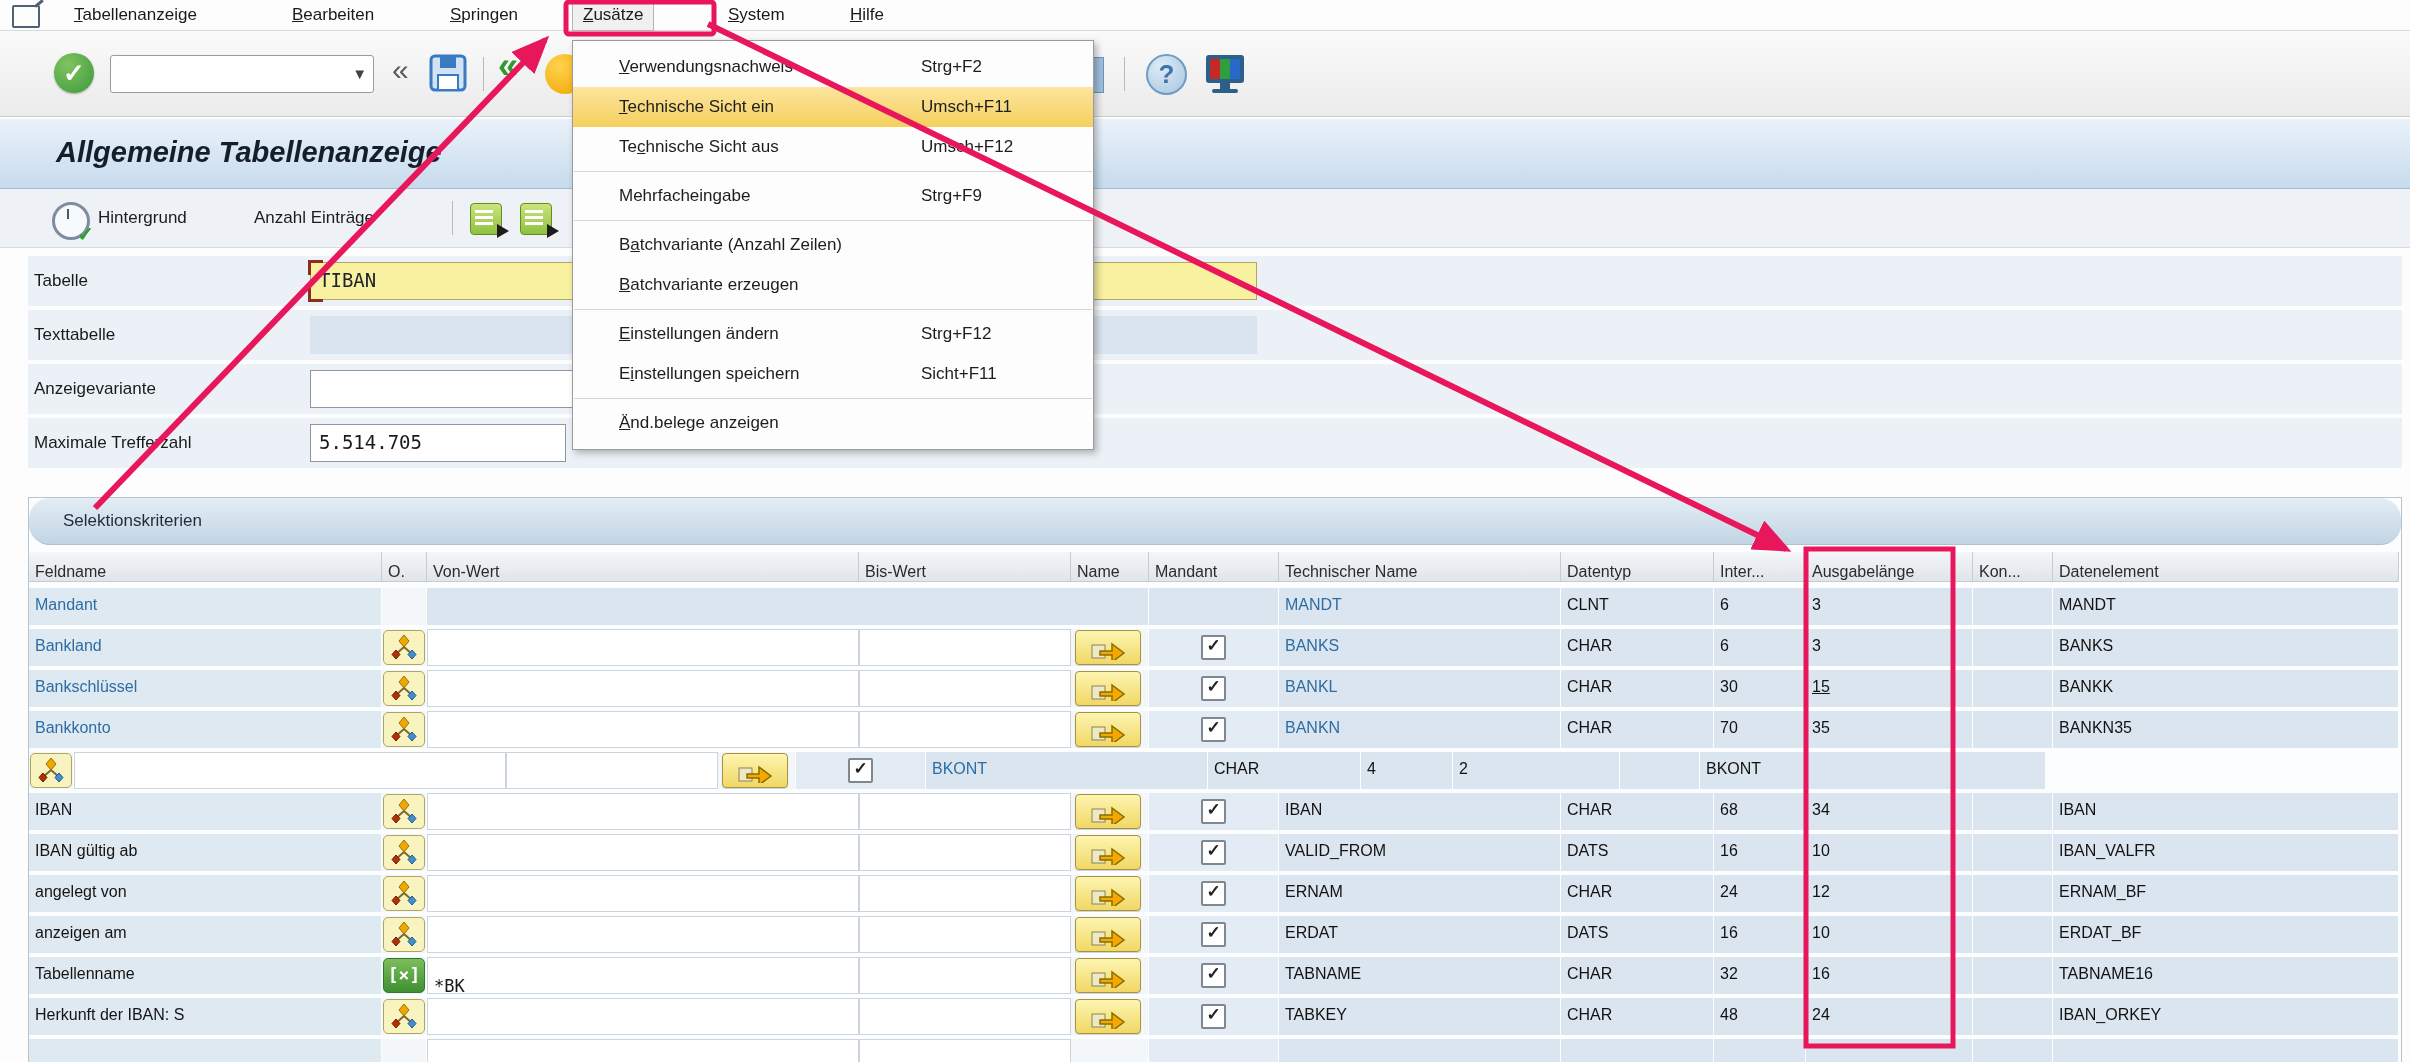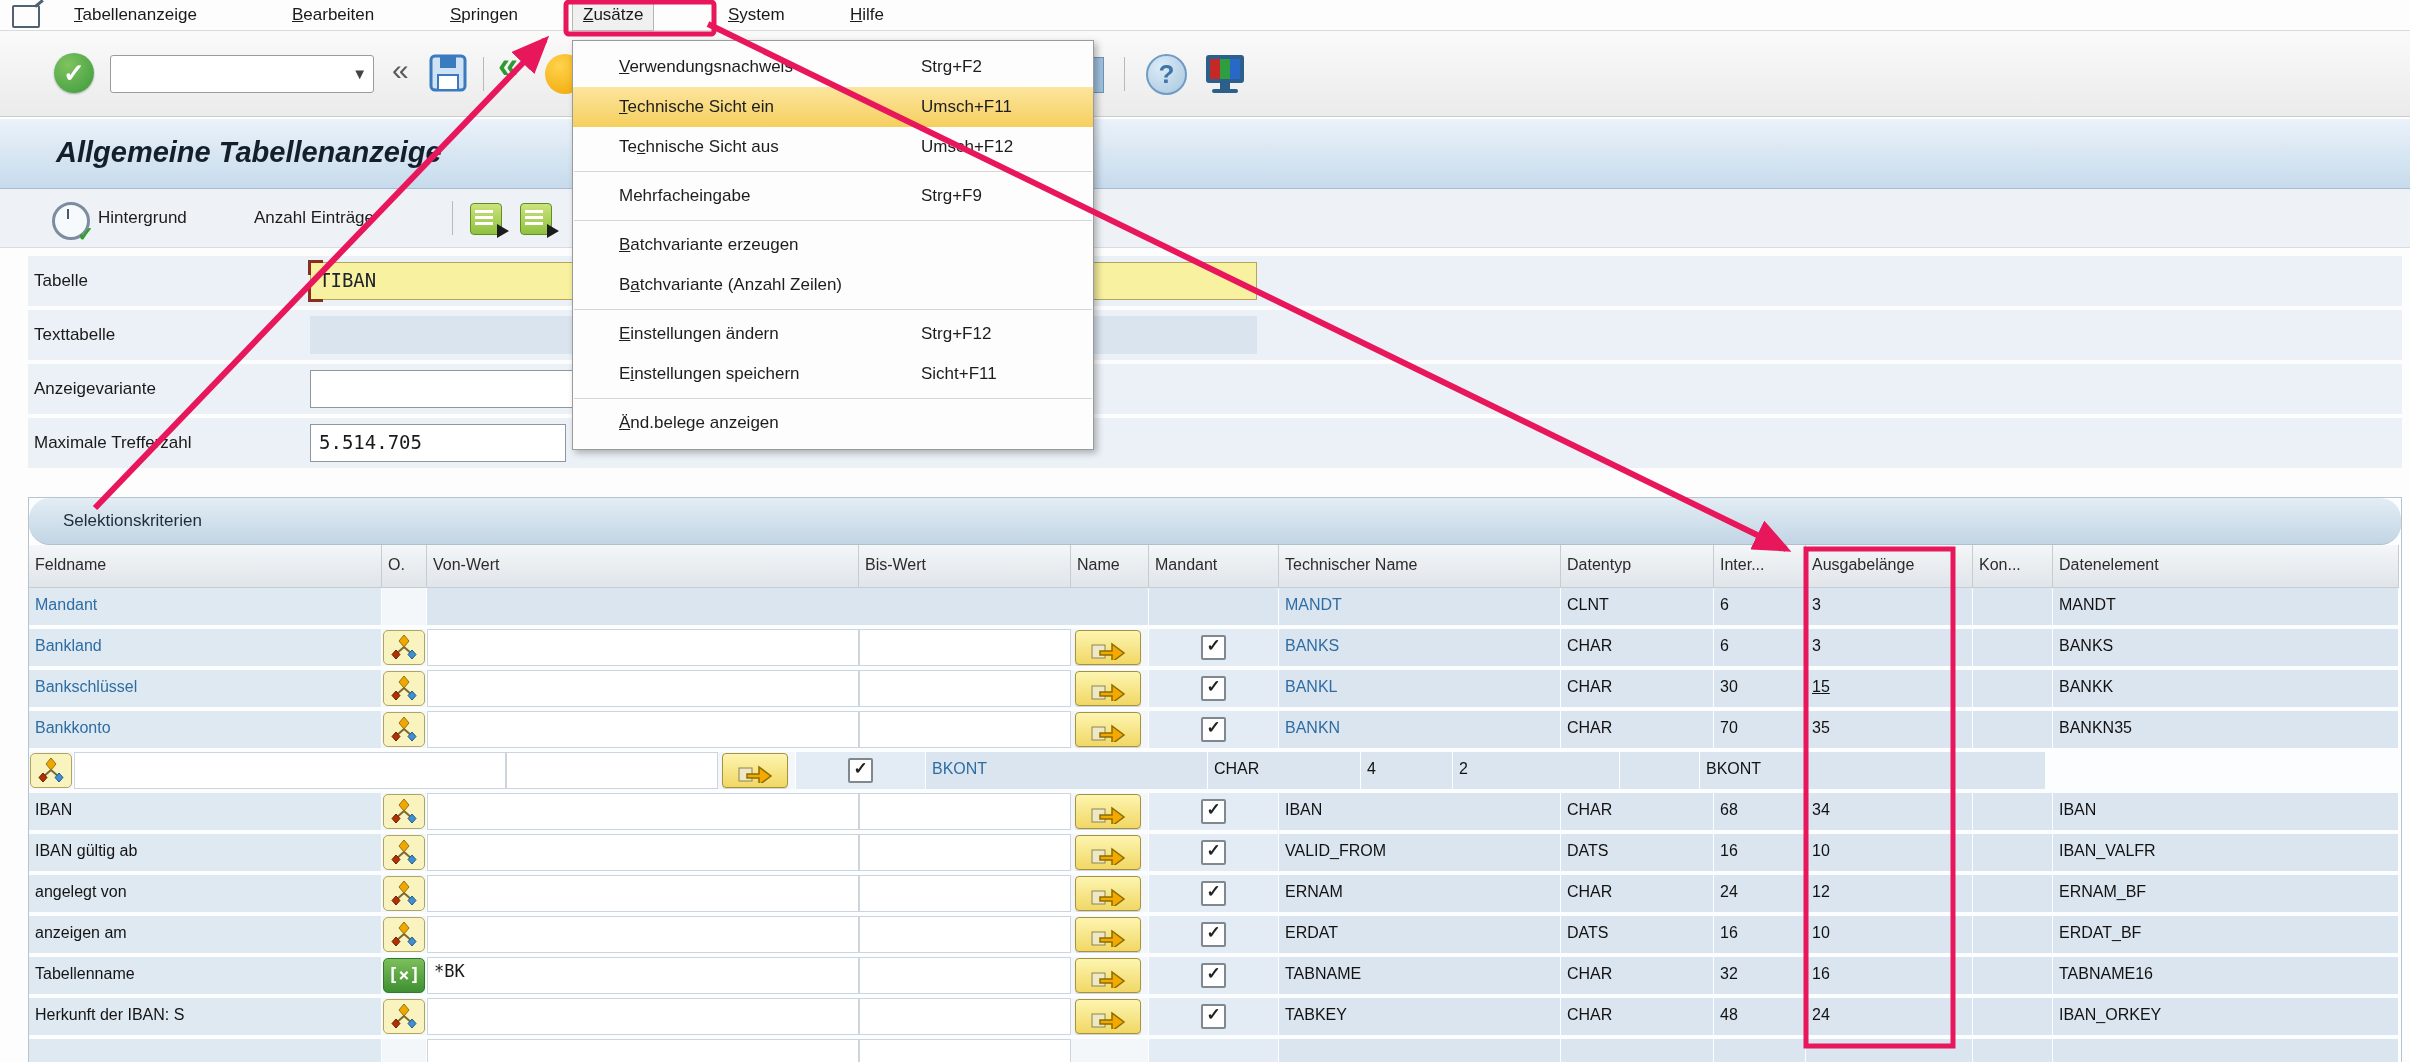--- a/index.html
+++ b/index.html
@@ -54,30 +54,30 @@
   .fcorner{position:absolute;width:12px;height:12px;pointer-events:none;}
   .fc-tl{left:-3px;top:-3px;border-left:3px solid #8a2e20;border-top:3px solid #8a2e20;}
   .fc-bl{left:-3px;bottom:-3px;border-left:3px solid #8a2e20;border-bottom:3px solid #8a2e20;}
   .f-disabled{width:947px;background:#d9e4ef;border:none;}
   .f-normal{background:#fff;border:1px solid #8f979e;}
 
   
   .groupbox{position:absolute;left:28px;top:497px;width:2374px;height:565px;border:1px solid #b7c3cd;border-bottom:none;background:#fbfdfe;box-sizing:border-box;}
   .grouphead{height:46px;background:linear-gradient(#e3edf5,#c2d5e4);border-bottom:1px solid #aebfcd;position:relative;border-radius:21px;}
   .grouphead span{position:absolute;left:34px;line-height:46px;font-size:17px;color:#1f2c39;}
-  .thead{display:flex;height:43px;}
+  .thead{display:flex;height:43px;align-items:center;}
   .th{box-sizing:border-box;background:linear-gradient(#f4f6f8,#e0e5ea);border-right:1px solid #c5ccd3;border-bottom:1px solid #c5ccd3;
       font-size:16px;color:#2b2b2b;padding:11px 6px 0 6px;overflow:hidden;white-space:nowrap;}
   .trow{display:flex;height:37px;margin-bottom:4px;}
   .cell{box-sizing:border-box;border-right:1px solid rgba(255,255,255,.9);font-size:16px;
         padding:8px 6px 0 6px;overflow:hidden;white-space:nowrap;}
   .c-label{background:#dfe9f2;color:#141414;}
   .c-label.key{color:#2e6da4;}
   .c-o{background:#f3f7fa;padding:1px;display:flex;align-items:center;justify-content:center;}
-  .c-von,.c-bis{background:#fff;border:1px solid #ccd5dd;font-family:"DejaVu Sans Mono",monospace;font-size:17px;padding-top:3px;}
+  .c-von,.c-bis{background:#fff;border:1px solid #ccd5dd;font-family:"DejaVu Sans Mono",monospace;font-size:17px;padding-top:18px;}
   .c-mehr{background:#f3f7fa;display:flex;align-items:center;justify-content:flex-start;padding:1px 1px 1px 4px;}
   .c-ausg{background:#e3ecf4;display:flex;align-items:center;justify-content:center;padding:0;}
   .c-info{background:#dbe5ef;color:#121212;}
   .c-info.key{color:#2e6da4;}
   .trow.disabled .c-von,.trow.disabled .c-bis{background:#dbe5ef;border:none;}
   .trow.disabled .c-mehr,.trow.disabled .c-ausg{background:#dbe5ef;}
 
   .selopt-btn{width:42px;height:33px;border-radius:5px;border:1px solid #b0a55f;background:#f9f3c0;display:flex;align-items:center;justify-content:center;cursor:pointer;}
   .pattern-btn{width:42px;height:33px;border-radius:5px;border:1px solid #2f7a2f;background:linear-gradient(#7cbf5a,#3f8f33);
                color:#fff;font-weight:bold;font-size:18px;text-align:center;line-height:31px;cursor:pointer;font-family:"DejaVu Sans Mono",monospace;}
@@ -543,22 +543,22 @@
     </div>
 </div>
 
 <div class="dropdown" id="dropdown">
     <div class="mi"><span><span class="u">V</span>erwendungsnachweis</span><span class="sc">Strg+F2</span></div>
     <div class="mi hl"><span><span class="u">T</span>echnische Sicht ein</span><span class="sc">Umsch+F11</span></div>
     <div class="mi"><span>Te<span class="u">c</span>hnische Sicht aus</span><span class="sc">Umsch+F12</span></div>
     <div class="msep"></div>
     <div class="mi"><span>Mehrfacheingabe</span><span class="sc">Strg+F9</span></div>
     <div class="msep"></div>
+    <div class="mi"><span>B<span class="u">a</span>tchvariante (Anzahl Zeilen)</span></div>
     <div class="mi"><span><span class="u">B</span>atchvariante erzeugen</span></div>
-    <div class="mi"><span>B<span class="u">a</span>tchvariante (Anzahl Zeilen)</span></div>
     <div class="msep"></div>
     <div class="mi"><span><span class="u">E</span>instellungen ändern</span><span class="sc">Strg+F12</span></div>
     <div class="mi"><span>E<span class="u">i</span>nstellungen speichern</span><span class="sc">Sicht+F11</span></div>
     <div class="msep"></div>
     <div class="mi"><span><span class="u">Ä</span>nd.belege anzeigen</span></div>
   </div>
 
 <svg id="anno" width="2410" height="1062">
   <defs>
     <marker id="ah" markerUnits="userSpaceOnUse" markerWidth="40" markerHeight="32" refX="32" refY="16" orient="auto">

